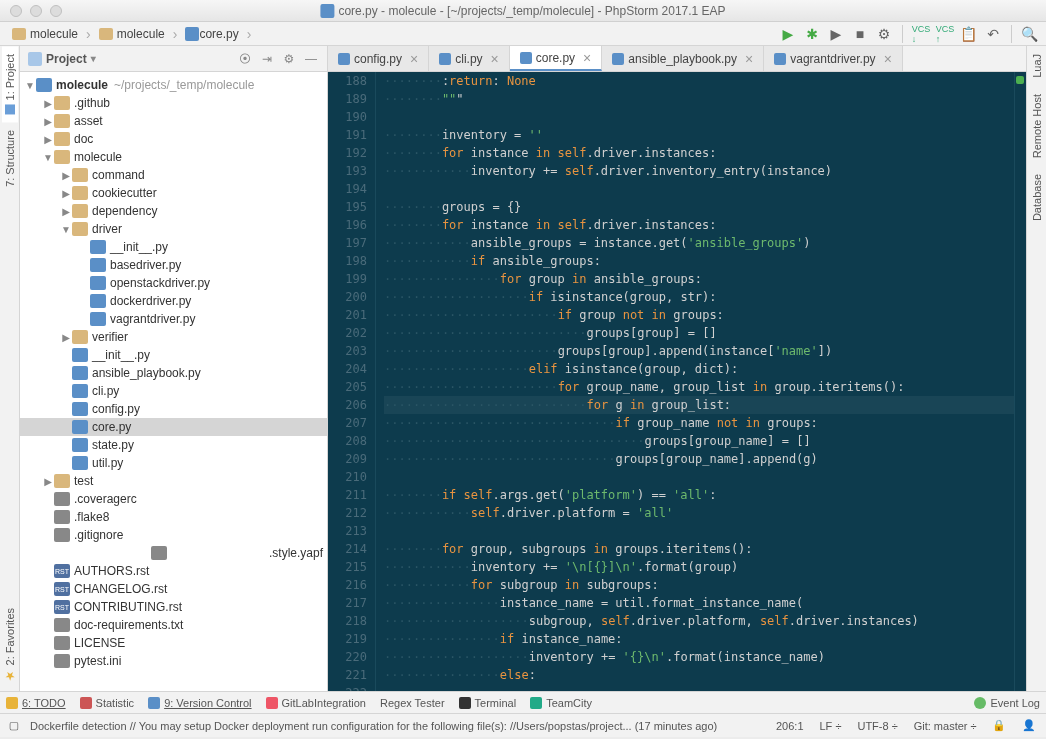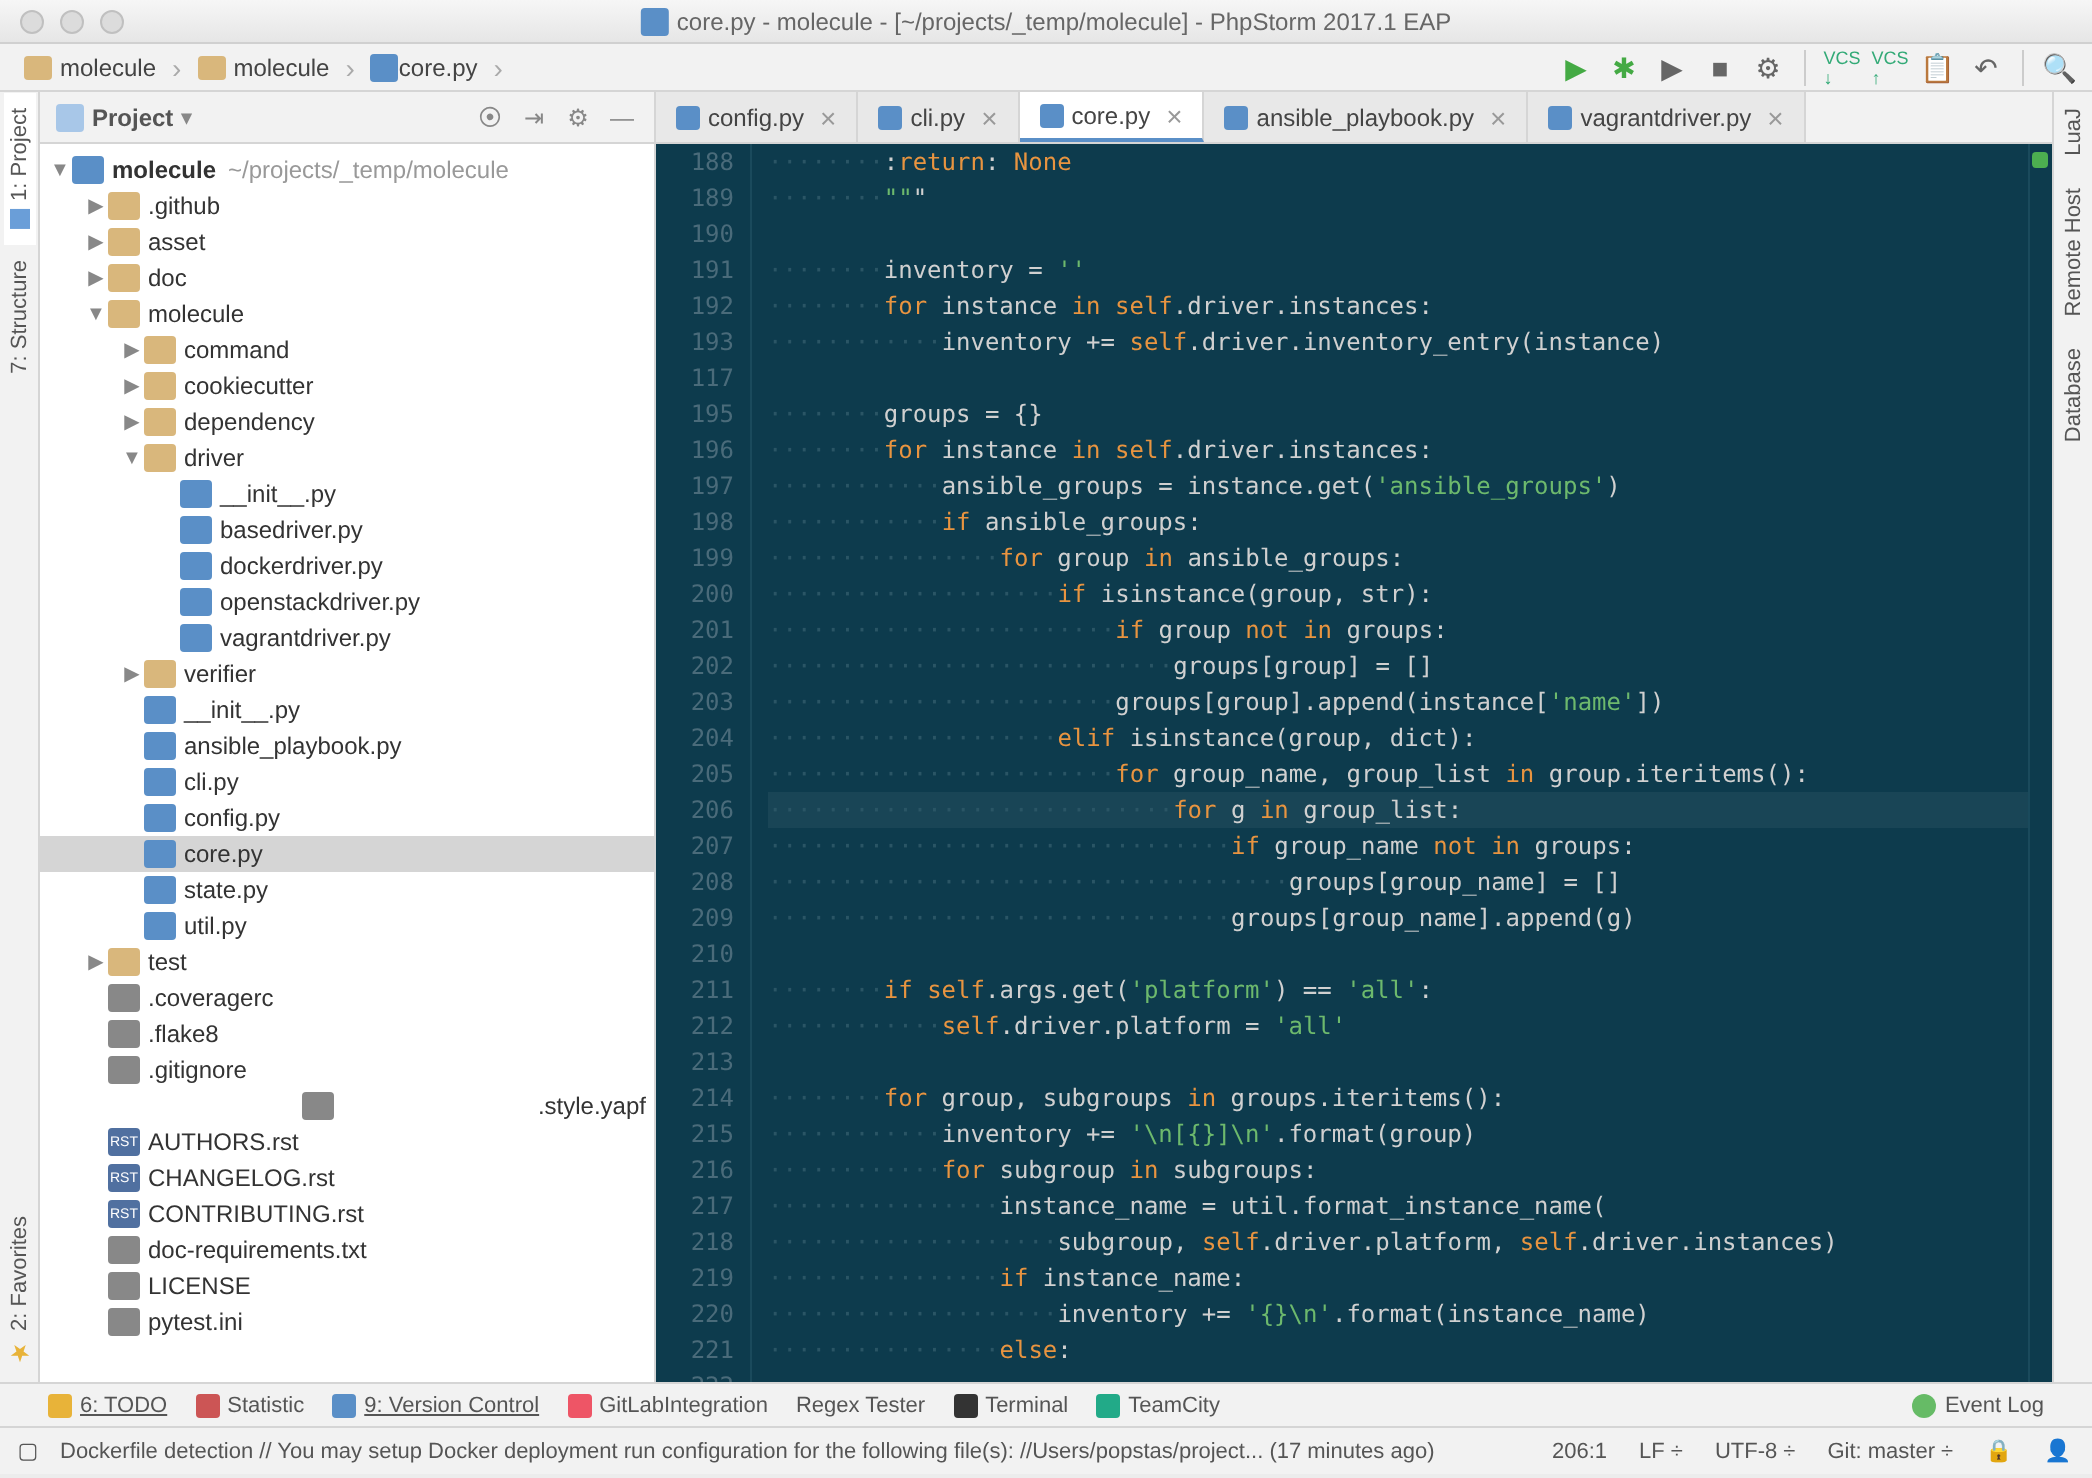--- a/index.html
+++ b/index.html
@@ -70,21 +70,21 @@
   .kw { color: #e89440; }
   .str { color: #6db96d; }
   .dots { color: #2a5565; }
   .scroll-strip { width: 12px; background: #0d3b4d; border-left: 1px solid #1a4a5c; position: relative; }
   .marker-g { position: absolute; top: 4px; right: 2px; width: 8px; height: 8px; background: #4caf50; border-radius: 2px; }
   
   
   .right-gutter { width: 20px; background: #f2f2f2; border-left: 1px solid #d5d5d5; display: flex; flex-direction: column; align-items: center; }
   
   
-  .bottom-tabs { height: 22px; background: #f2f2f2; border-top: 1px solid #d5d5d5; display: flex; align-items: center; padding: 0 24px; gap: 14px; font-size: 11px; color: #555; }
+  .bottom-tabs { height: 22px; background: #f2f2f2; border-top: 1px solid #d5d5d5; display: flex; align-items: center; padding: 0 6px; gap: 14px; font-size: 11px; color: #555; }
   .btab { display: flex; align-items: center; gap: 4px; cursor: pointer; }
   .btab .bicon { width: 12px; height: 12px; border-radius: 2px; }
   .spacer { flex: 1; }
   
   
   .status-bar { height: 24px; background: #f2f2f2; border-top: 1px solid #d5d5d5; display: flex; align-items: center; padding: 0 6px; font-size: 11px; color: #555; gap: 8px; }
   .status-msg { flex: 1; overflow: hidden; text-overflow: ellipsis; white-space: nowrap; }
   .status-item { padding: 0 4px; }
   .lock-icon { color: #888; }
 </style>
@@ -221,26 +221,26 @@
           <span class="tree-label">__init__.py</span>
         </div>
         <div class="tree-row" style="padding-left: 58px;">
           <span class="twisty"></span>
           <span class="ficon py"></span>
           <span class="tree-label">basedriver.py</span>
         </div>
         <div class="tree-row" style="padding-left: 58px;">
           <span class="twisty"></span>
           <span class="ficon py"></span>
+          <span class="tree-label">openstackdriver.py</span>
+        </div>
+        <div class="tree-row" style="padding-left: 58px;">
+          <span class="twisty"></span>
+          <span class="ficon py"></span>
           <span class="tree-label">dockerdriver.py</span>
-        </div>
-        <div class="tree-row" style="padding-left: 58px;">
-          <span class="twisty"></span>
-          <span class="ficon py"></span>
-          <span class="tree-label">openstackdriver.py</span>
         </div>
         <div class="tree-row" style="padding-left: 58px;">
           <span class="twisty"></span>
           <span class="ficon py"></span>
           <span class="tree-label">vagrantdriver.py</span>
         </div>
         <div class="tree-row" style="padding-left: 40px;">
           <span class="twisty">▶</span>
           <span class="ficon folder"></span>
           <span class="tree-label">verifier</span>
@@ -367,21 +367,21 @@
         </div>
       </div>
     <div class="code-wrap">
       <div class="gutter-ln" id="lnums">
           <div class="code-line">188</div>
           <div class="code-line">189</div>
           <div class="code-line">190</div>
           <div class="code-line">191</div>
           <div class="code-line">192</div>
           <div class="code-line">193</div>
-          <div class="code-line">117</div>
+          <div class="code-line">194</div>
           <div class="code-line">195</div>
           <div class="code-line">196</div>
           <div class="code-line">197</div>
           <div class="code-line">198</div>
           <div class="code-line">199</div>
           <div class="code-line">200</div>
           <div class="code-line">201</div>
           <div class="code-line">202</div>
           <div class="code-line">203</div>
           <div class="code-line">204</div>

